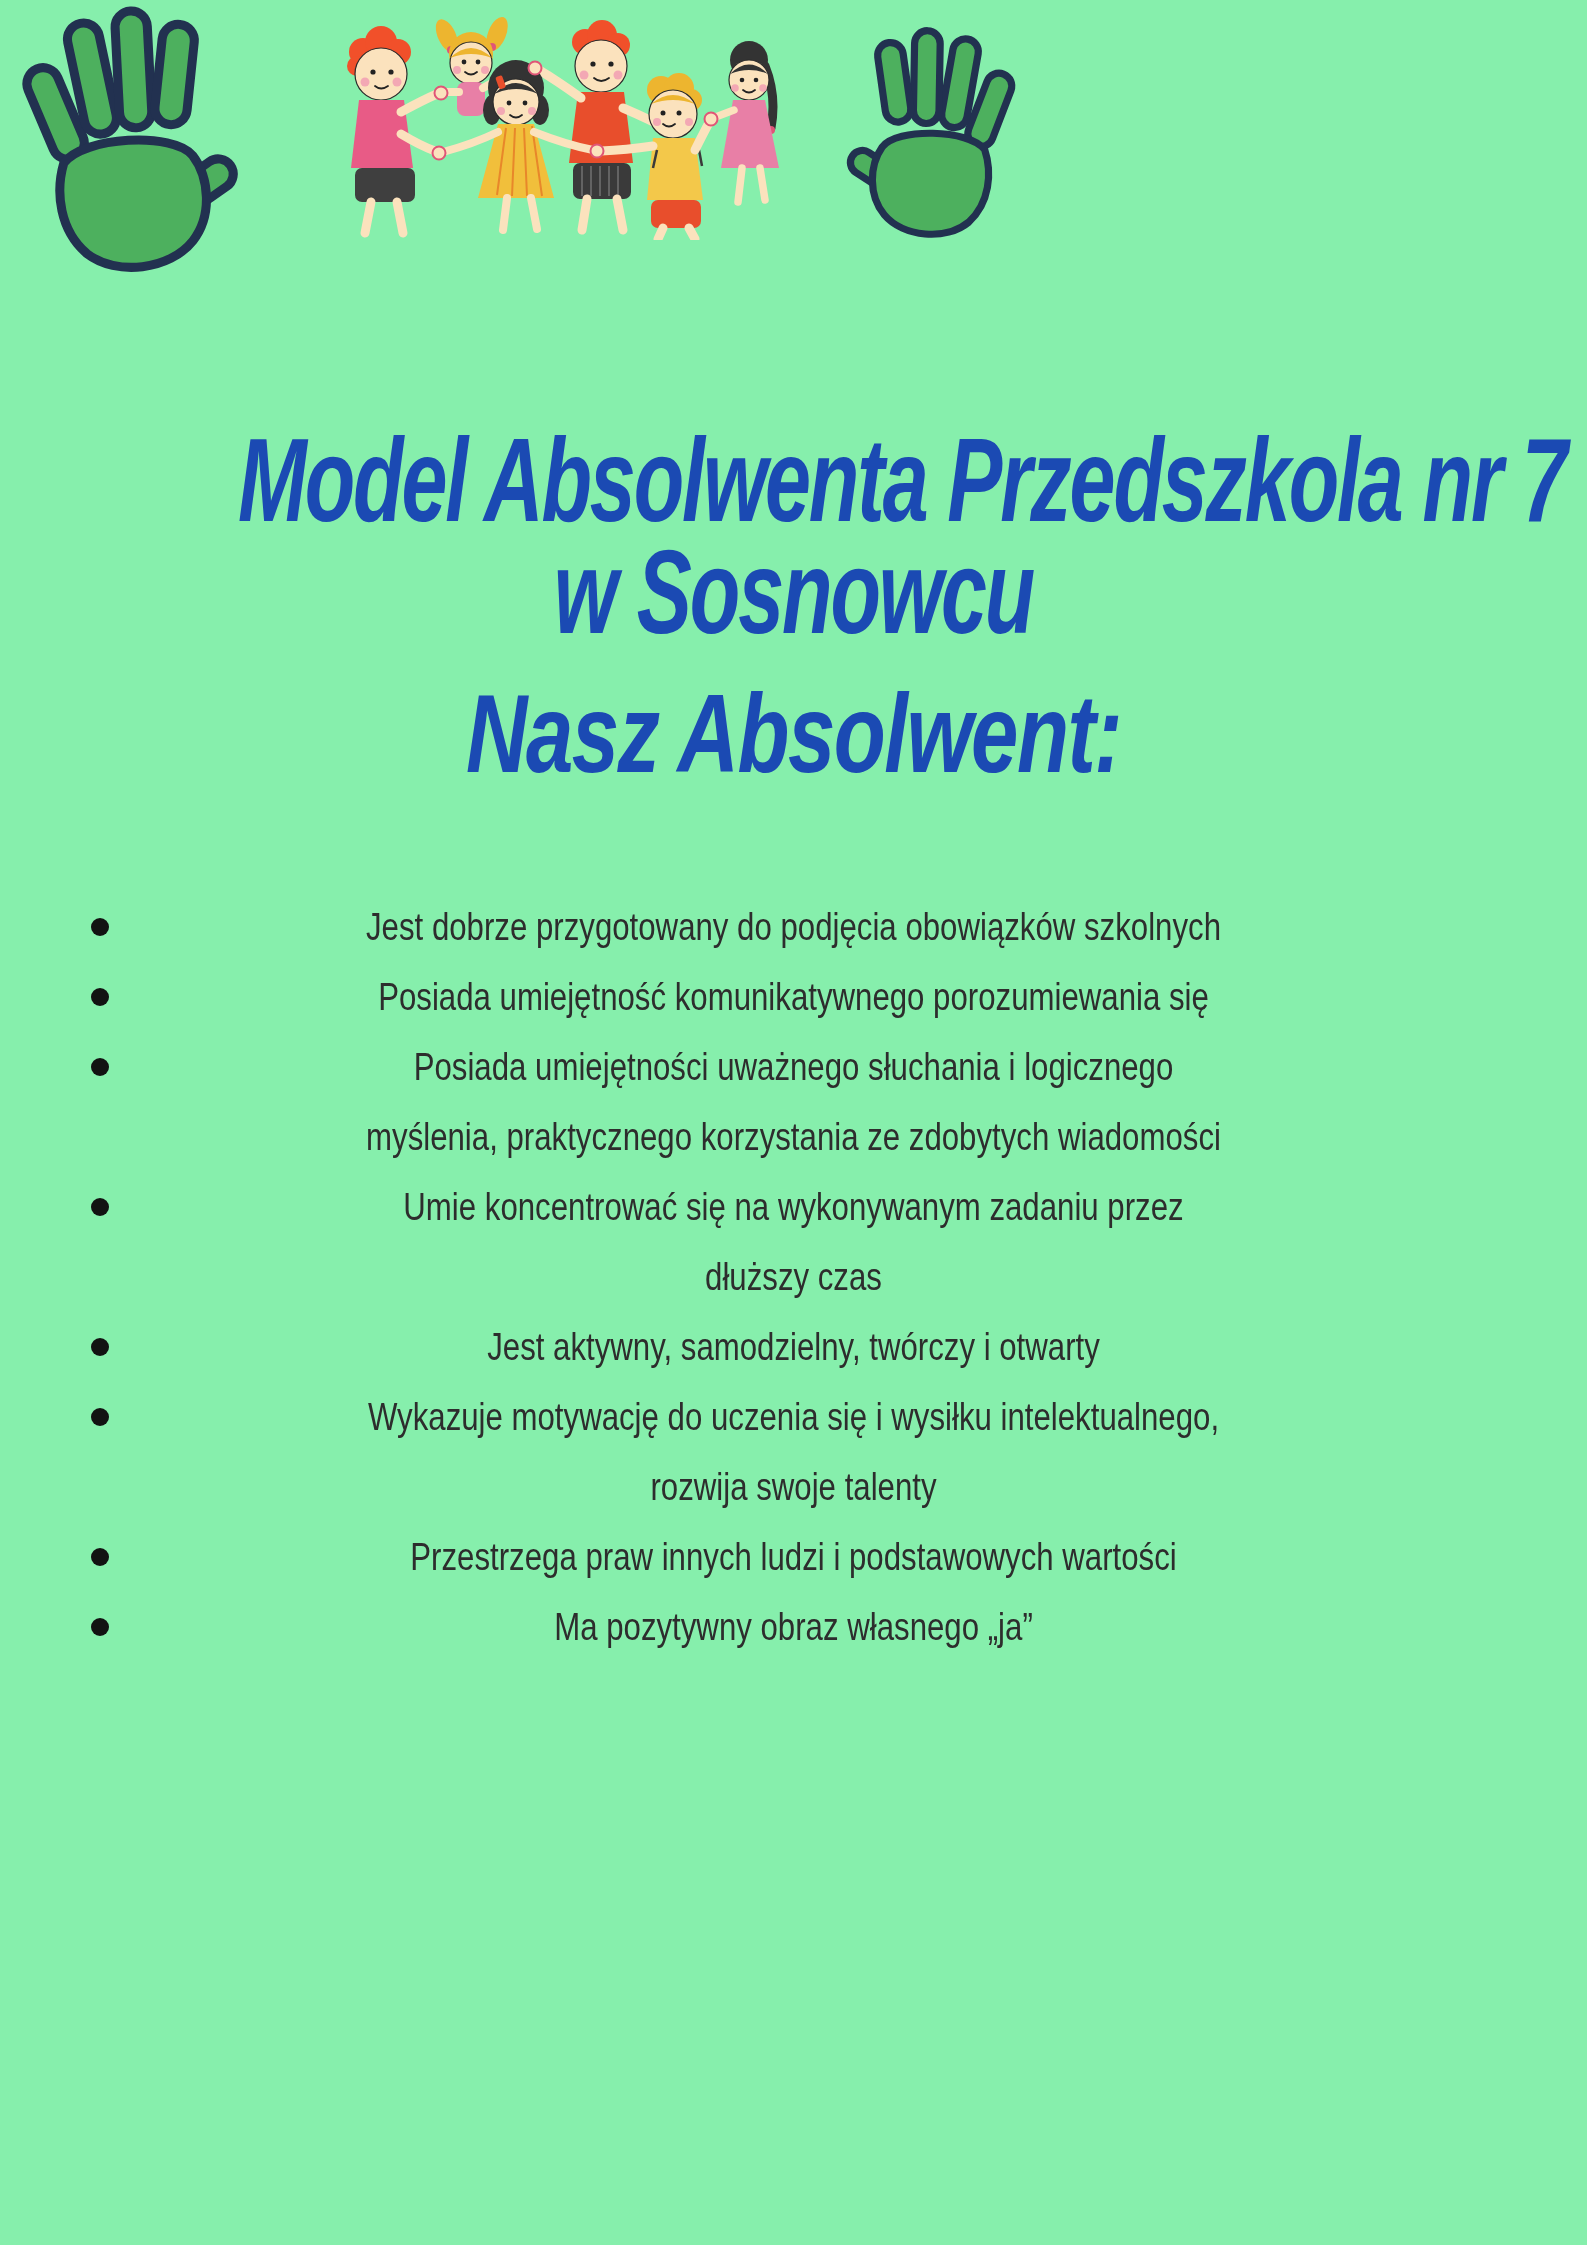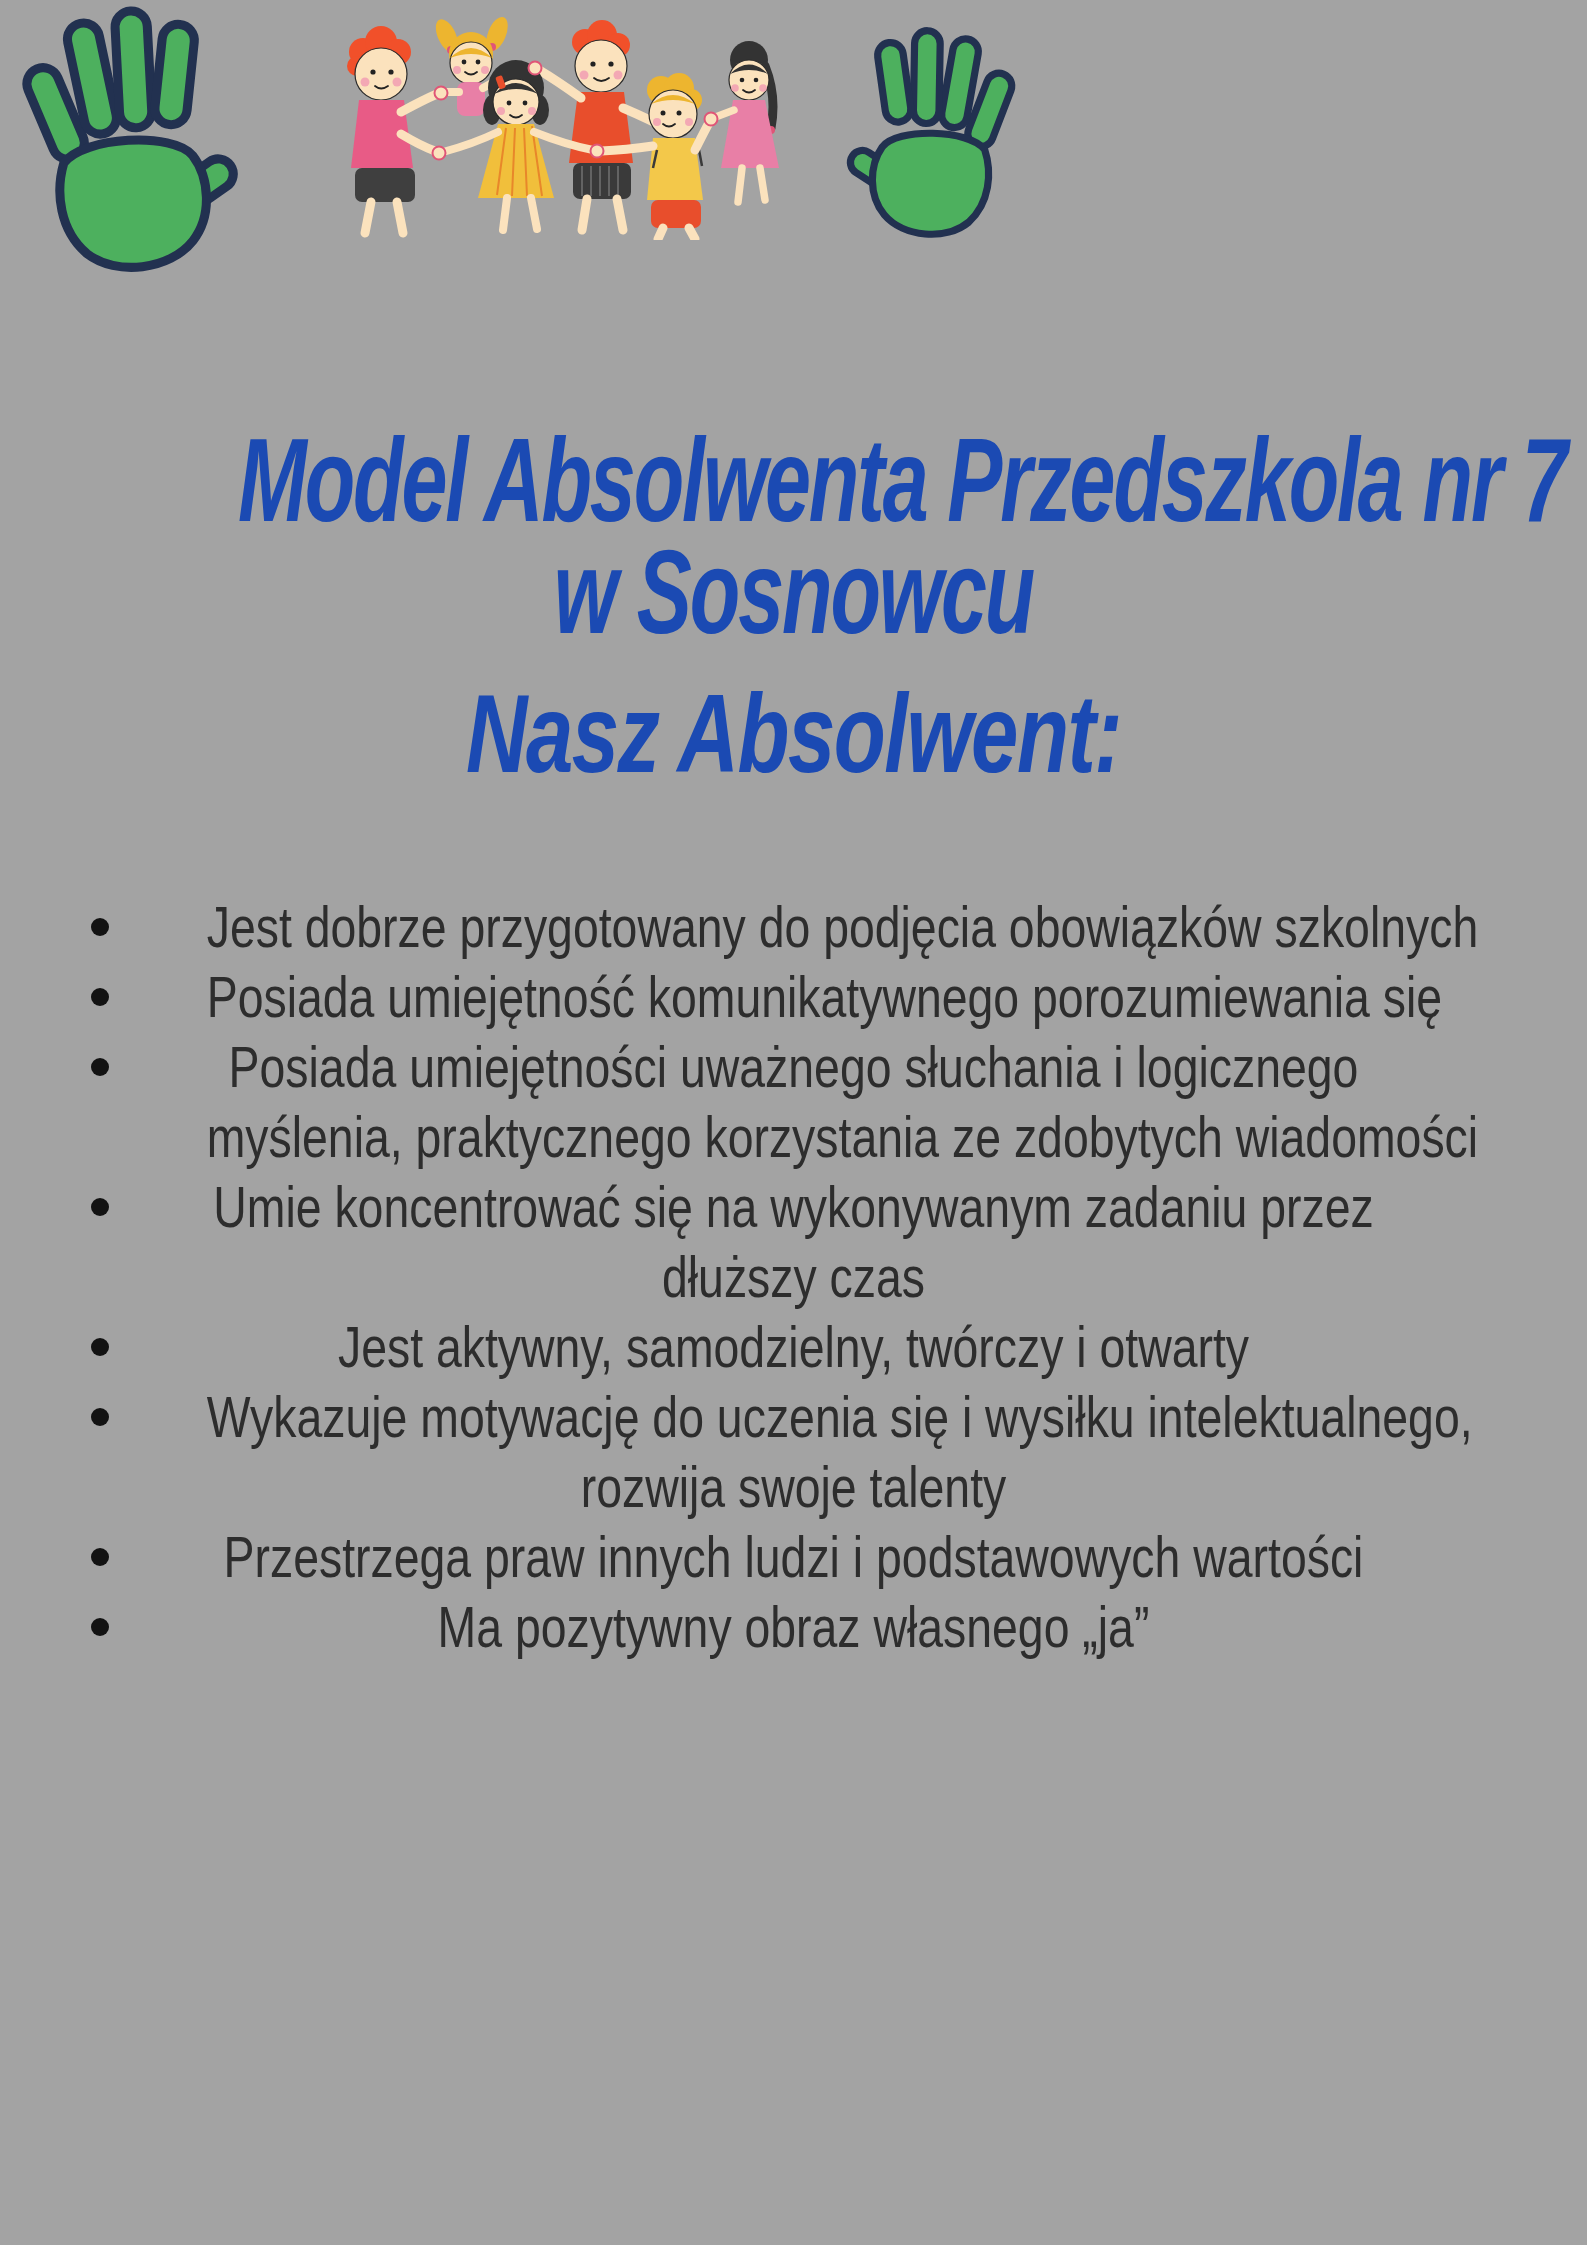--- a/index.html
+++ b/index.html
@@ -1,19 +1,19 @@
 <!DOCTYPE html>
 <html><head>
 <meta charset="utf-8">
 <style>
   html,body{margin:0;padding:0;background:#ffffff;}
   .page{
     position:relative;
     width:1587px;height:2245px;
-    background:#a3a3a3;
+    background:#86efac;
     font-family:"Liberation Sans", sans-serif;
     overflow:hidden;
   }
   
   .hand{position:absolute;}
   .hand-left{left:22px;top:4px;width:215px;height:282px;transform:rotate(-7deg);}
   .hand-right{left:848px;top:6px;width:168px;height:262px;transform:scaleX(-1) rotate(-5deg);}
   .hand svg{width:100%;height:100%;display:block;}
   .children{position:absolute;left:300px;top:0;width:492px;height:240px;}
   .children svg{width:100%;height:100%;display:block;}
@@ -38,21 +38,21 @@
     white-space:pre;
   }
   
   .list{
     position:absolute;left:60px;top:892px;width:1467px;
     list-style:none;margin:0;padding:0;
   }
   .list li{
     position:relative;
     text-align:center;
-    font-size:58px;line-height:70px;
+    font-size:39px;line-height:70px;
     color:#2d2d2d;
   }
   .li-text{
     display:block;
     white-space:pre;
     transform:scaleX(0.80);
     transform-origin:50% 0;
   }
   .dot{
     position:absolute;left:31px;top:26px;

